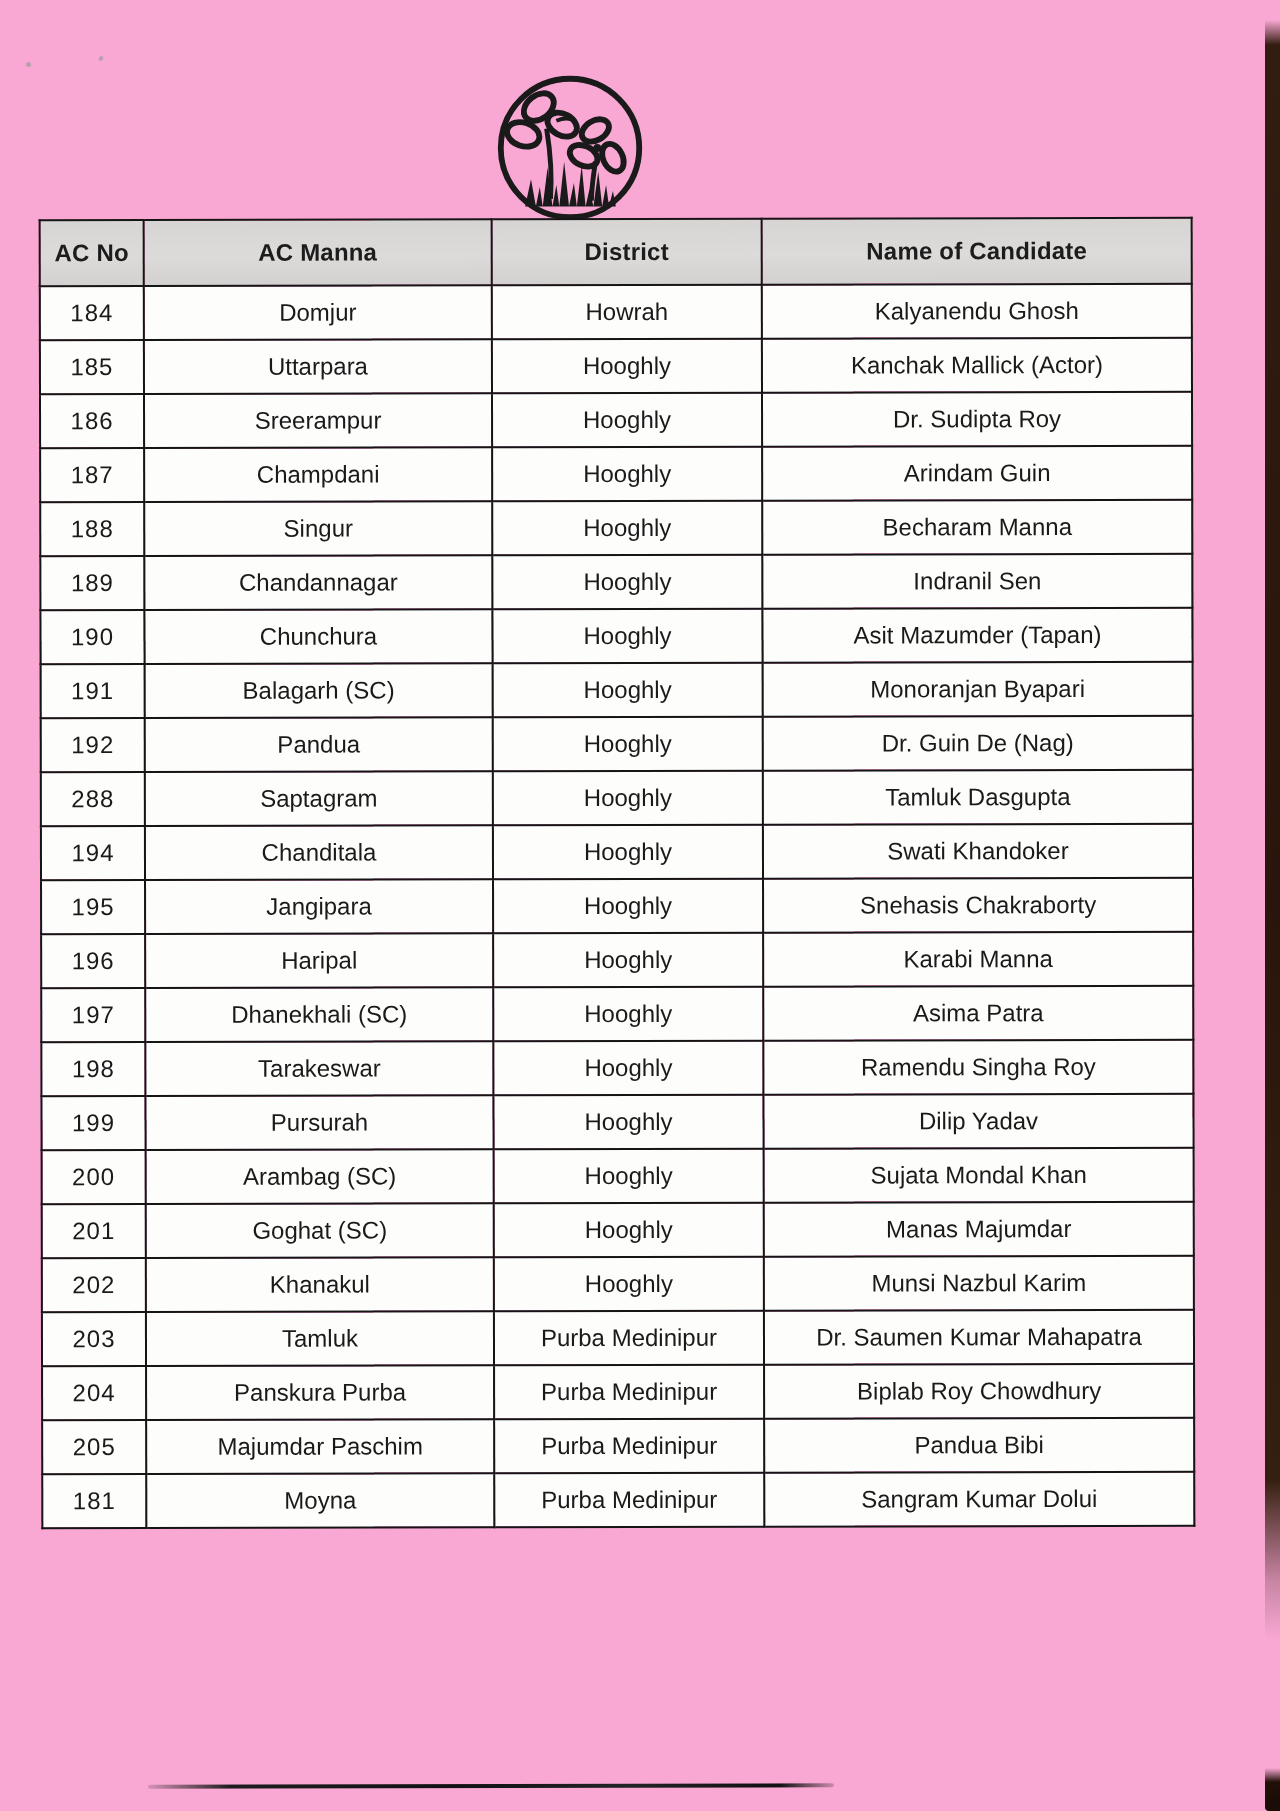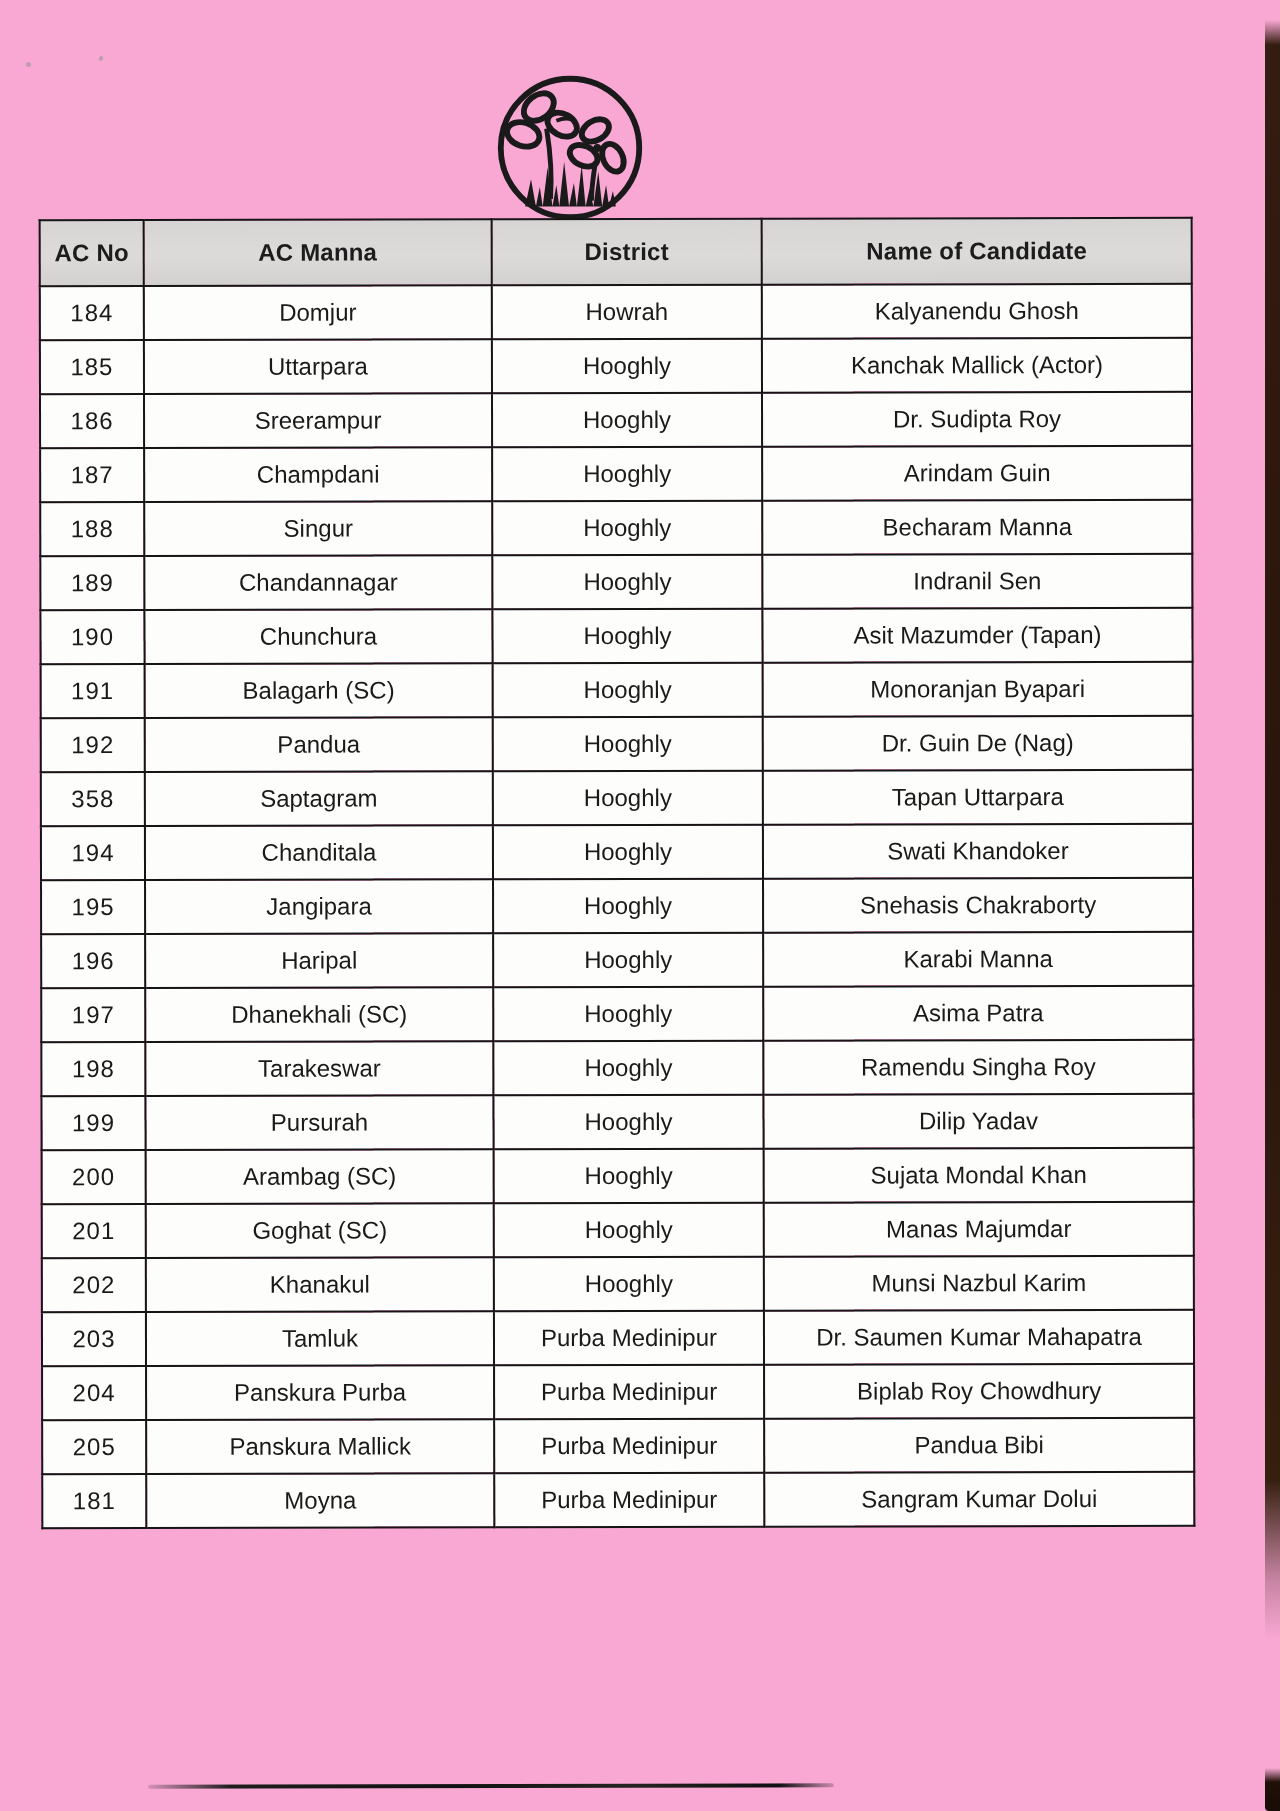--- a/index.html
+++ b/index.html
@@ -194,24 +194,24 @@
             <td>Hooghly</td>
             <td>Monoranjan Byapari</td>
           </tr>
           <tr>
             <td class="num">192</td>
             <td>Pandua</td>
             <td>Hooghly</td>
             <td>Dr. Guin De (Nag)</td>
           </tr>
           <tr>
-            <td class="num">358</td>
+            <td class="num">288</td>
             <td>Saptagram</td>
             <td>Hooghly</td>
-            <td>Tapan Uttarpara</td>
+            <td>Tamluk Dasgupta</td>
           </tr>
           <tr>
             <td class="num">194</td>
             <td>Chanditala</td>
             <td>Hooghly</td>
             <td>Swati Khandoker</td>
           </tr>
           <tr>
             <td class="num">195</td>
             <td>Jangipara</td>
@@ -267,21 +267,21 @@
             <td>Dr. Saumen Kumar Mahapatra</td>
           </tr>
           <tr>
             <td class="num">204</td>
             <td>Panskura Purba</td>
             <td>Purba Medinipur</td>
             <td>Biplab Roy Chowdhury</td>
           </tr>
           <tr>
             <td class="num">205</td>
-            <td>Panskura Mallick</td>
+            <td>Majumdar Paschim</td>
             <td>Purba Medinipur</td>
             <td>Pandua Bibi</td>
           </tr>
           <tr>
             <td class="num">181</td>
             <td>Moyna</td>
             <td>Purba Medinipur</td>
             <td>Sangram Kumar Dolui</td>
           </tr>
         </tbody>

